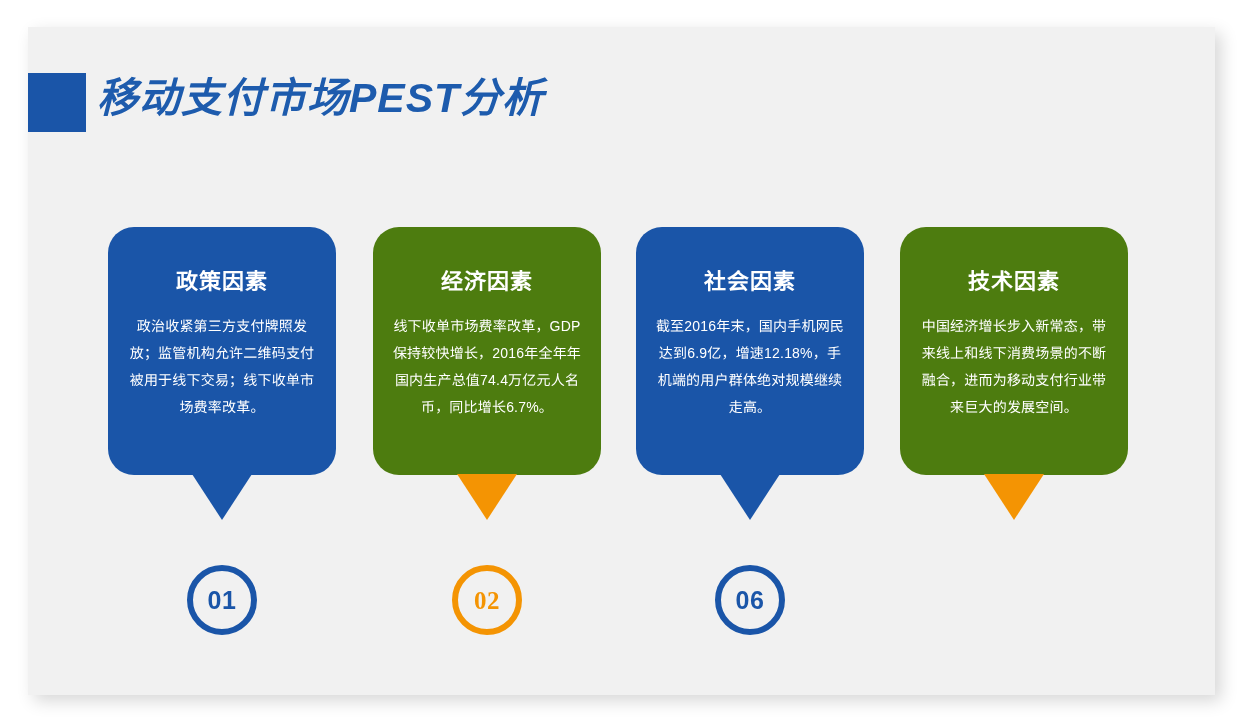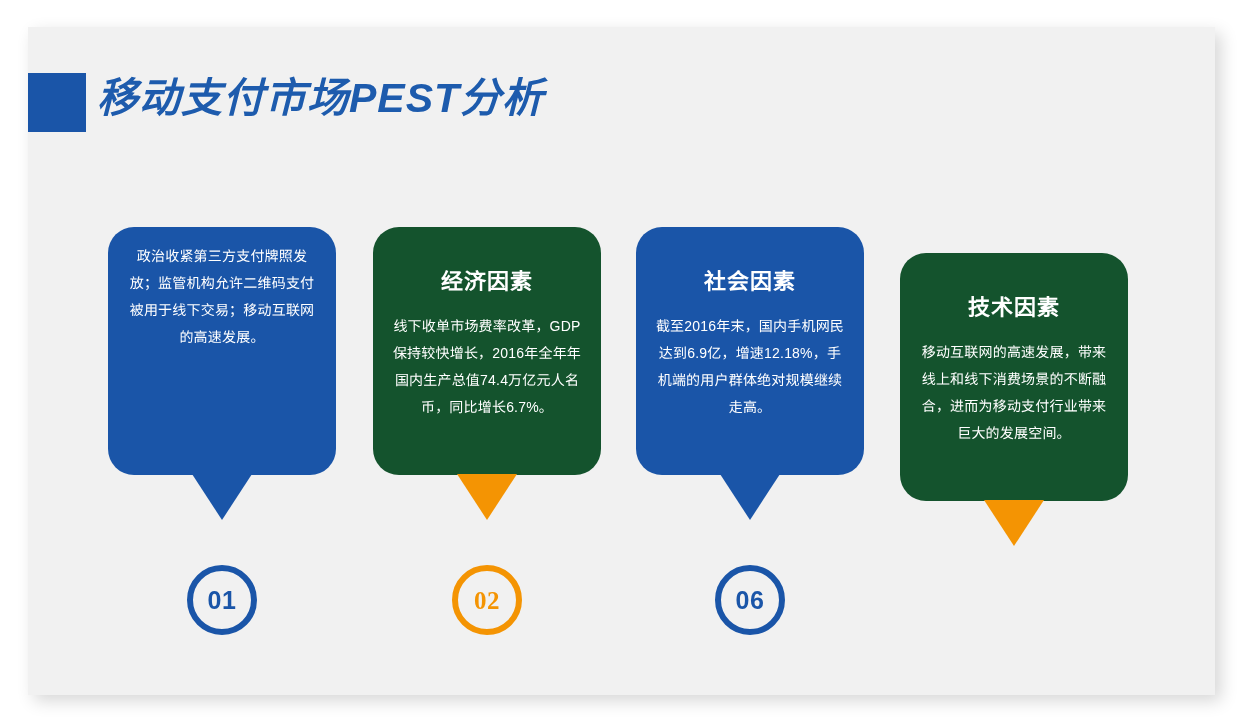--- a/index.html
+++ b/index.html
@@ -65,34 +65,34 @@
   }
   .card-unit {
     position: absolute;
     top: 0;
     width: 228px;
     height: 420px;
   }
   .card-unit.u0 { left: 80px; }
   .card-unit.u1 { left: 345px; }
   .card-unit.u2 { left: 608px; }
-  .card-unit.u3 { left: 872px; margin-top: 26px; }
+  .card-unit.u3 { left: 872px; }
 
   .card-box {
     position: absolute;
     left: 0;
     top: 0;
     width: 228px;
     height: 248px;
     border-radius: 26px;
     box-sizing: border-box;
     padding: 0 16px;
   }
   .card-box.blue   { background: #1a55a8; }
-  .card-box.orange { background: #14532d; }
+  .card-box.orange { background: #4d7c0f; }
 
   .card-title {
     margin: 0;
     padding-top: 40px;
     font-size: 22px;
     font-weight: bold;
     color: #ffffff;
     text-align: center;
     letter-spacing: 1px;
     line-height: 30px;
@@ -153,21 +153,22 @@
 
   <div class="header">
     <div class="header-mark"></div>
     <div class="header-title">移动支付市场PEST分析</div>
   </div>
 
   <div class="cards">
 
     <div class="card-unit u0">
       <div class="card-box blue">
-        <div class="card-body">政治收紧第三方支付牌照发放；监管机构允许二维码支付被用于线下交易；移动互联网的高速发展。</div>
+        <div class="card-title">政策因素</div>
+        <div class="card-body">政治收紧第三方支付牌照发放；监管机构允许二维码支付被用于线下交易；线下收单市场费率改革。</div>
       </div>
       <div class="card-pointer blue"></div>
       <div class="num-circle blue">
         <span class="num-text blue">01</span>
       </div>
     </div>
 
     <div class="card-unit u1">
       <div class="card-box orange">
         <div class="card-title">经济因素</div>
@@ -186,19 +187,19 @@
       </div>
       <div class="card-pointer blue"></div>
       <div class="num-circle blue">
         <span class="num-text blue">06</span>
       </div>
     </div>
 
     <div class="card-unit u3">
       <div class="card-box orange">
         <div class="card-title">技术因素</div>
-        <div class="card-body">移动互联网的高速发展，带来线上和线下消费场景的不断融合，进而为移动支付行业带来巨大的发展空间。</div>
+        <div class="card-body">中国经济增长步入新常态，带来线上和线下消费场景的不断融合，进而为移动支付行业带来巨大的发展空间。</div>
       </div>
       <div class="card-pointer orange"></div>
     </div>
 
   </div>
 </div>
 
 </body></html>

